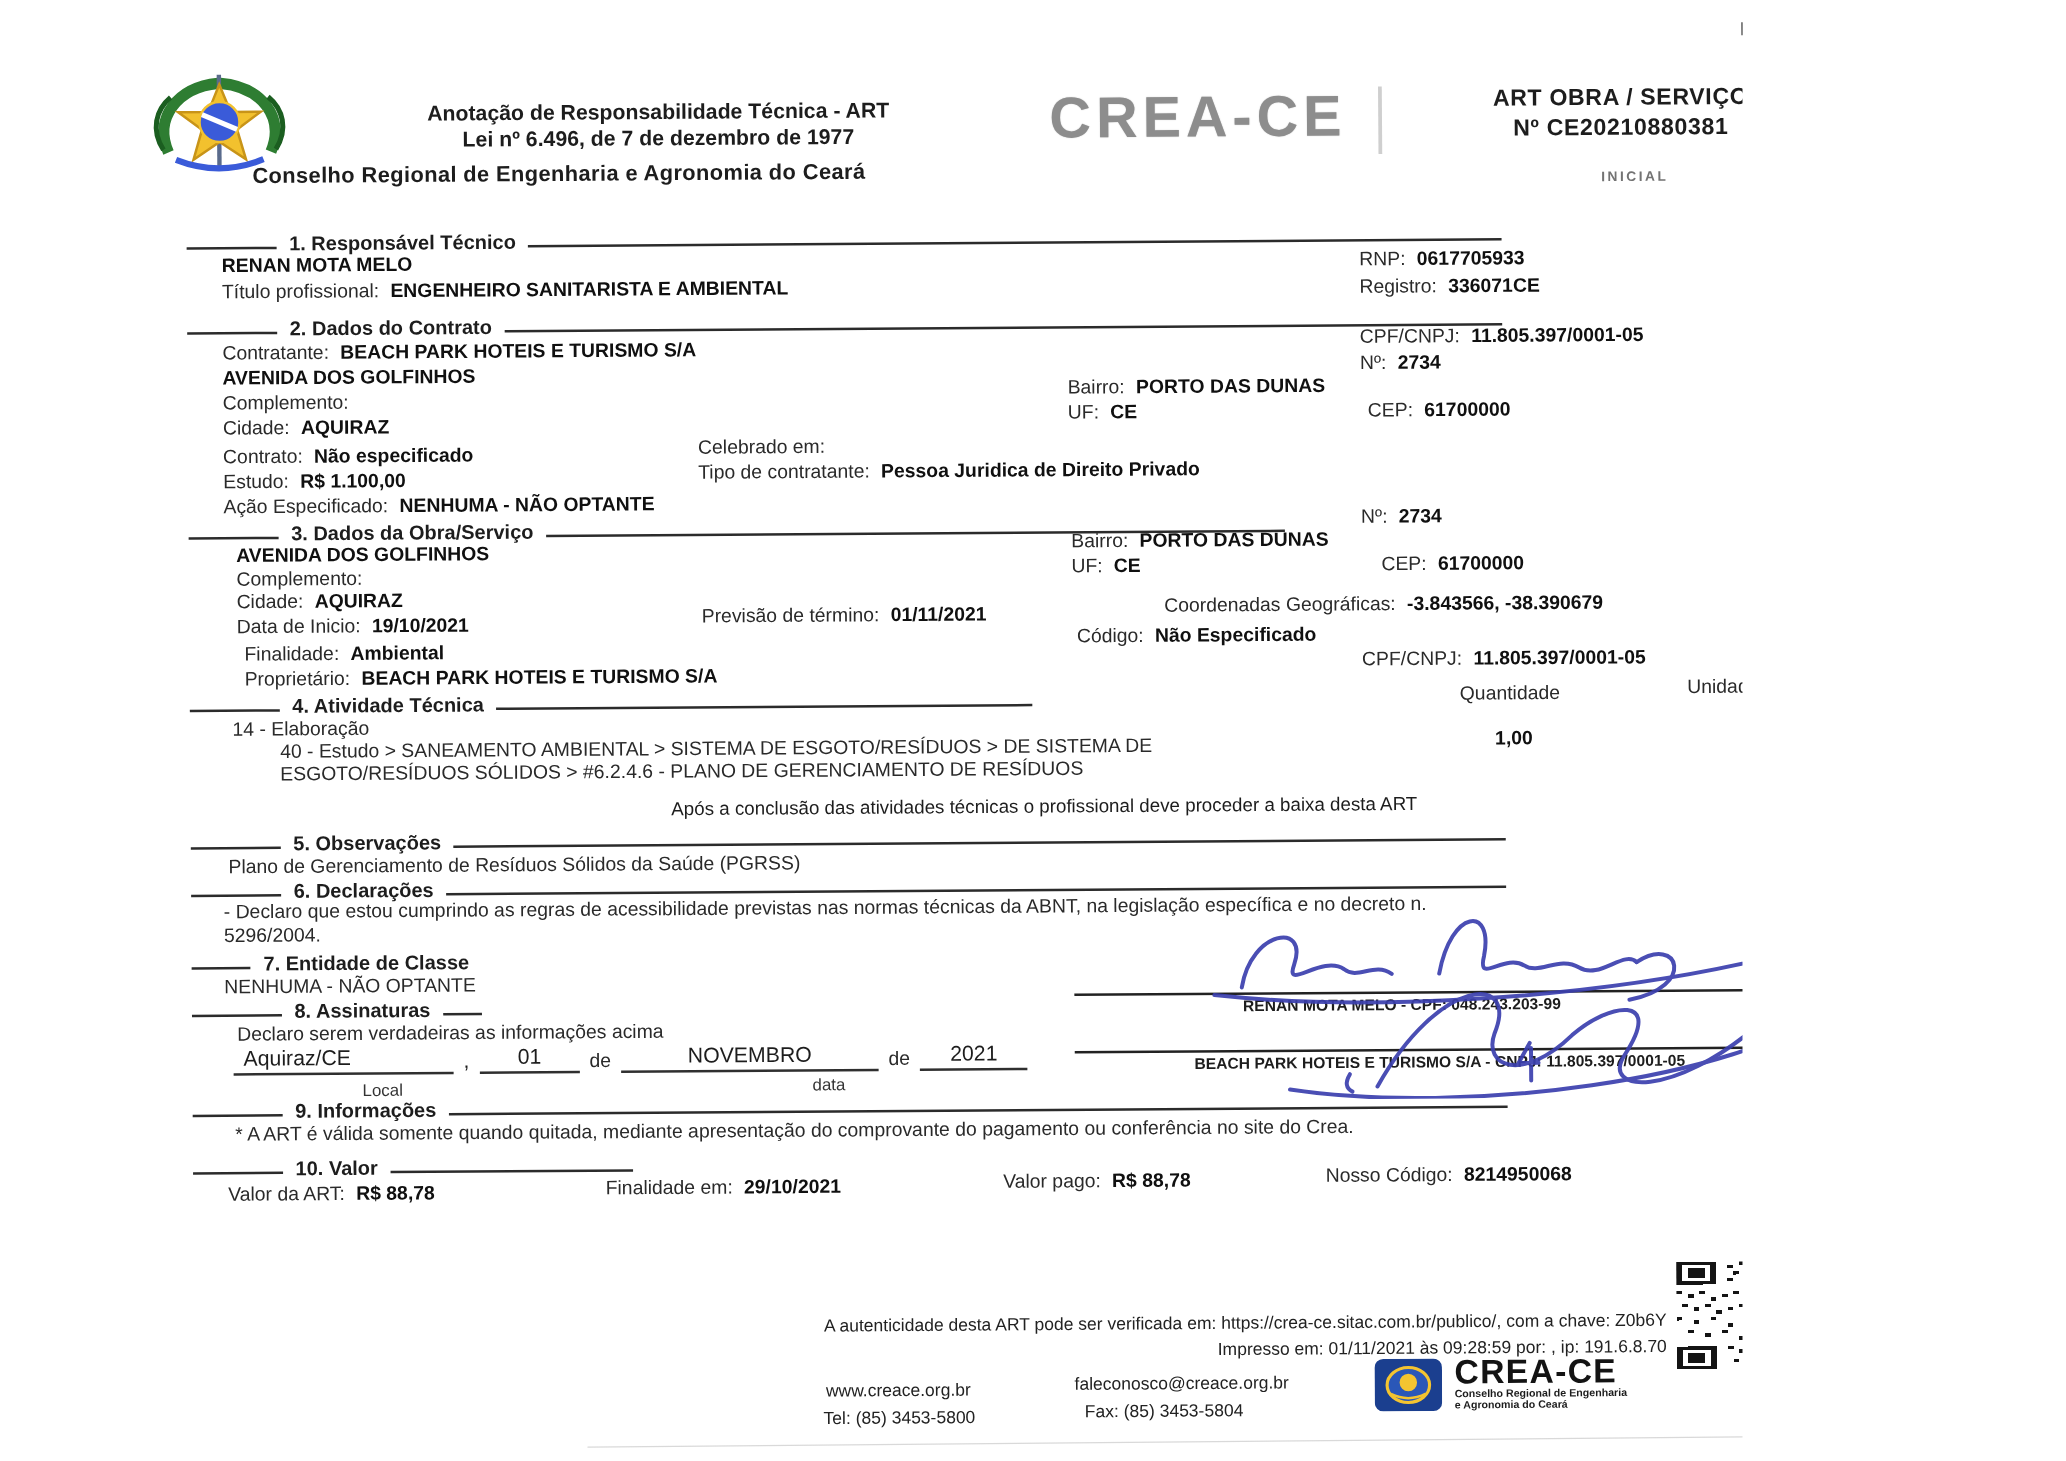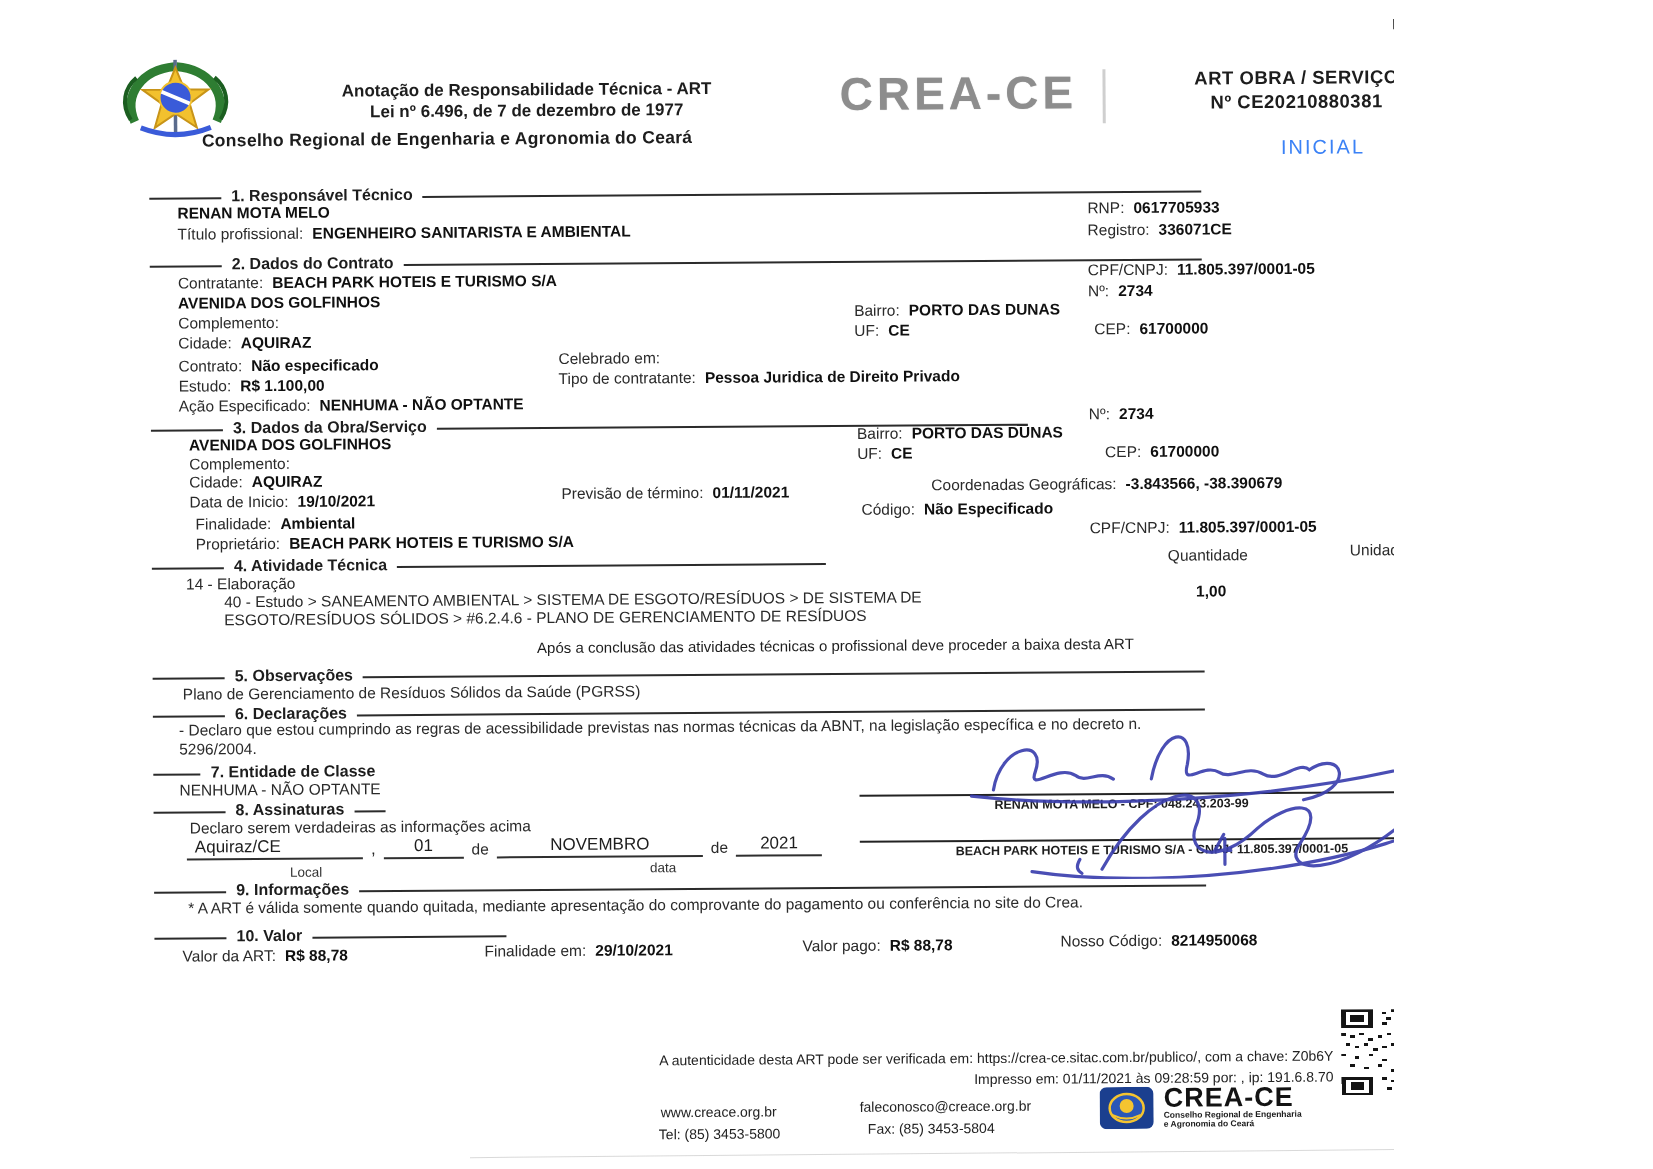--- a/index.html
+++ b/index.html
@@ -13,21 +13,21 @@
   .sec{position:absolute;left:152px;right:190px;display:flex;align-items:center;gap:10px;}
   .sec .t{font-size:16px;font-weight:700;white-space:nowrap;transform:translateY(-2px);}
   .seg{border-top:2.2px solid #2b2b2b;height:0;}
   .seg.short{width:72px;}
   .seg.grow{flex:1;}
   .hdr-title{font-size:17px;font-weight:700;text-align:center;line-height:21px;}
   .council{font-size:17.5px;font-weight:700;letter-spacing:.3px;}
   .crea-big{font-size:46px;font-weight:700;color:#8d8d8d;letter-spacing:4px;
             text-shadow:0 0 1px #bdbdbd;}
   .artobra{font-size:18.5px;font-weight:700;text-align:center;line-height:24px;letter-spacing:.5px;}
-  .inicial{font-size:20px;letter-spacing:2px;color:#3b82f6;}
+  .inicial{font-size:11px;letter-spacing:2px;color:#737373;font-weight:bold;}
   .pagina{font-size:15px;font-weight:700;}
   .note{font-size:15px;}
   .u{display:inline-block;border-bottom:2px solid #2f2f2f;padding:0 8px 1px;text-align:center;}
   .dt{font-size:17px;}
   .siglabel{font-size:12.5px;font-weight:700;text-align:center;}
   .sigline{position:absolute;border-top:2px solid #222;height:0;}
   .underlab{font-size:13.5px;color:#333;}
   .footline{font-size:14px;color:#222;}
   .flogo-name{font-size:27px;font-weight:800;letter-spacing:1px;color:#131313;line-height:26px;}
   .flogo-sub{font-size:8.5px;font-weight:700;color:#1c1c1c;line-height:9px;}

